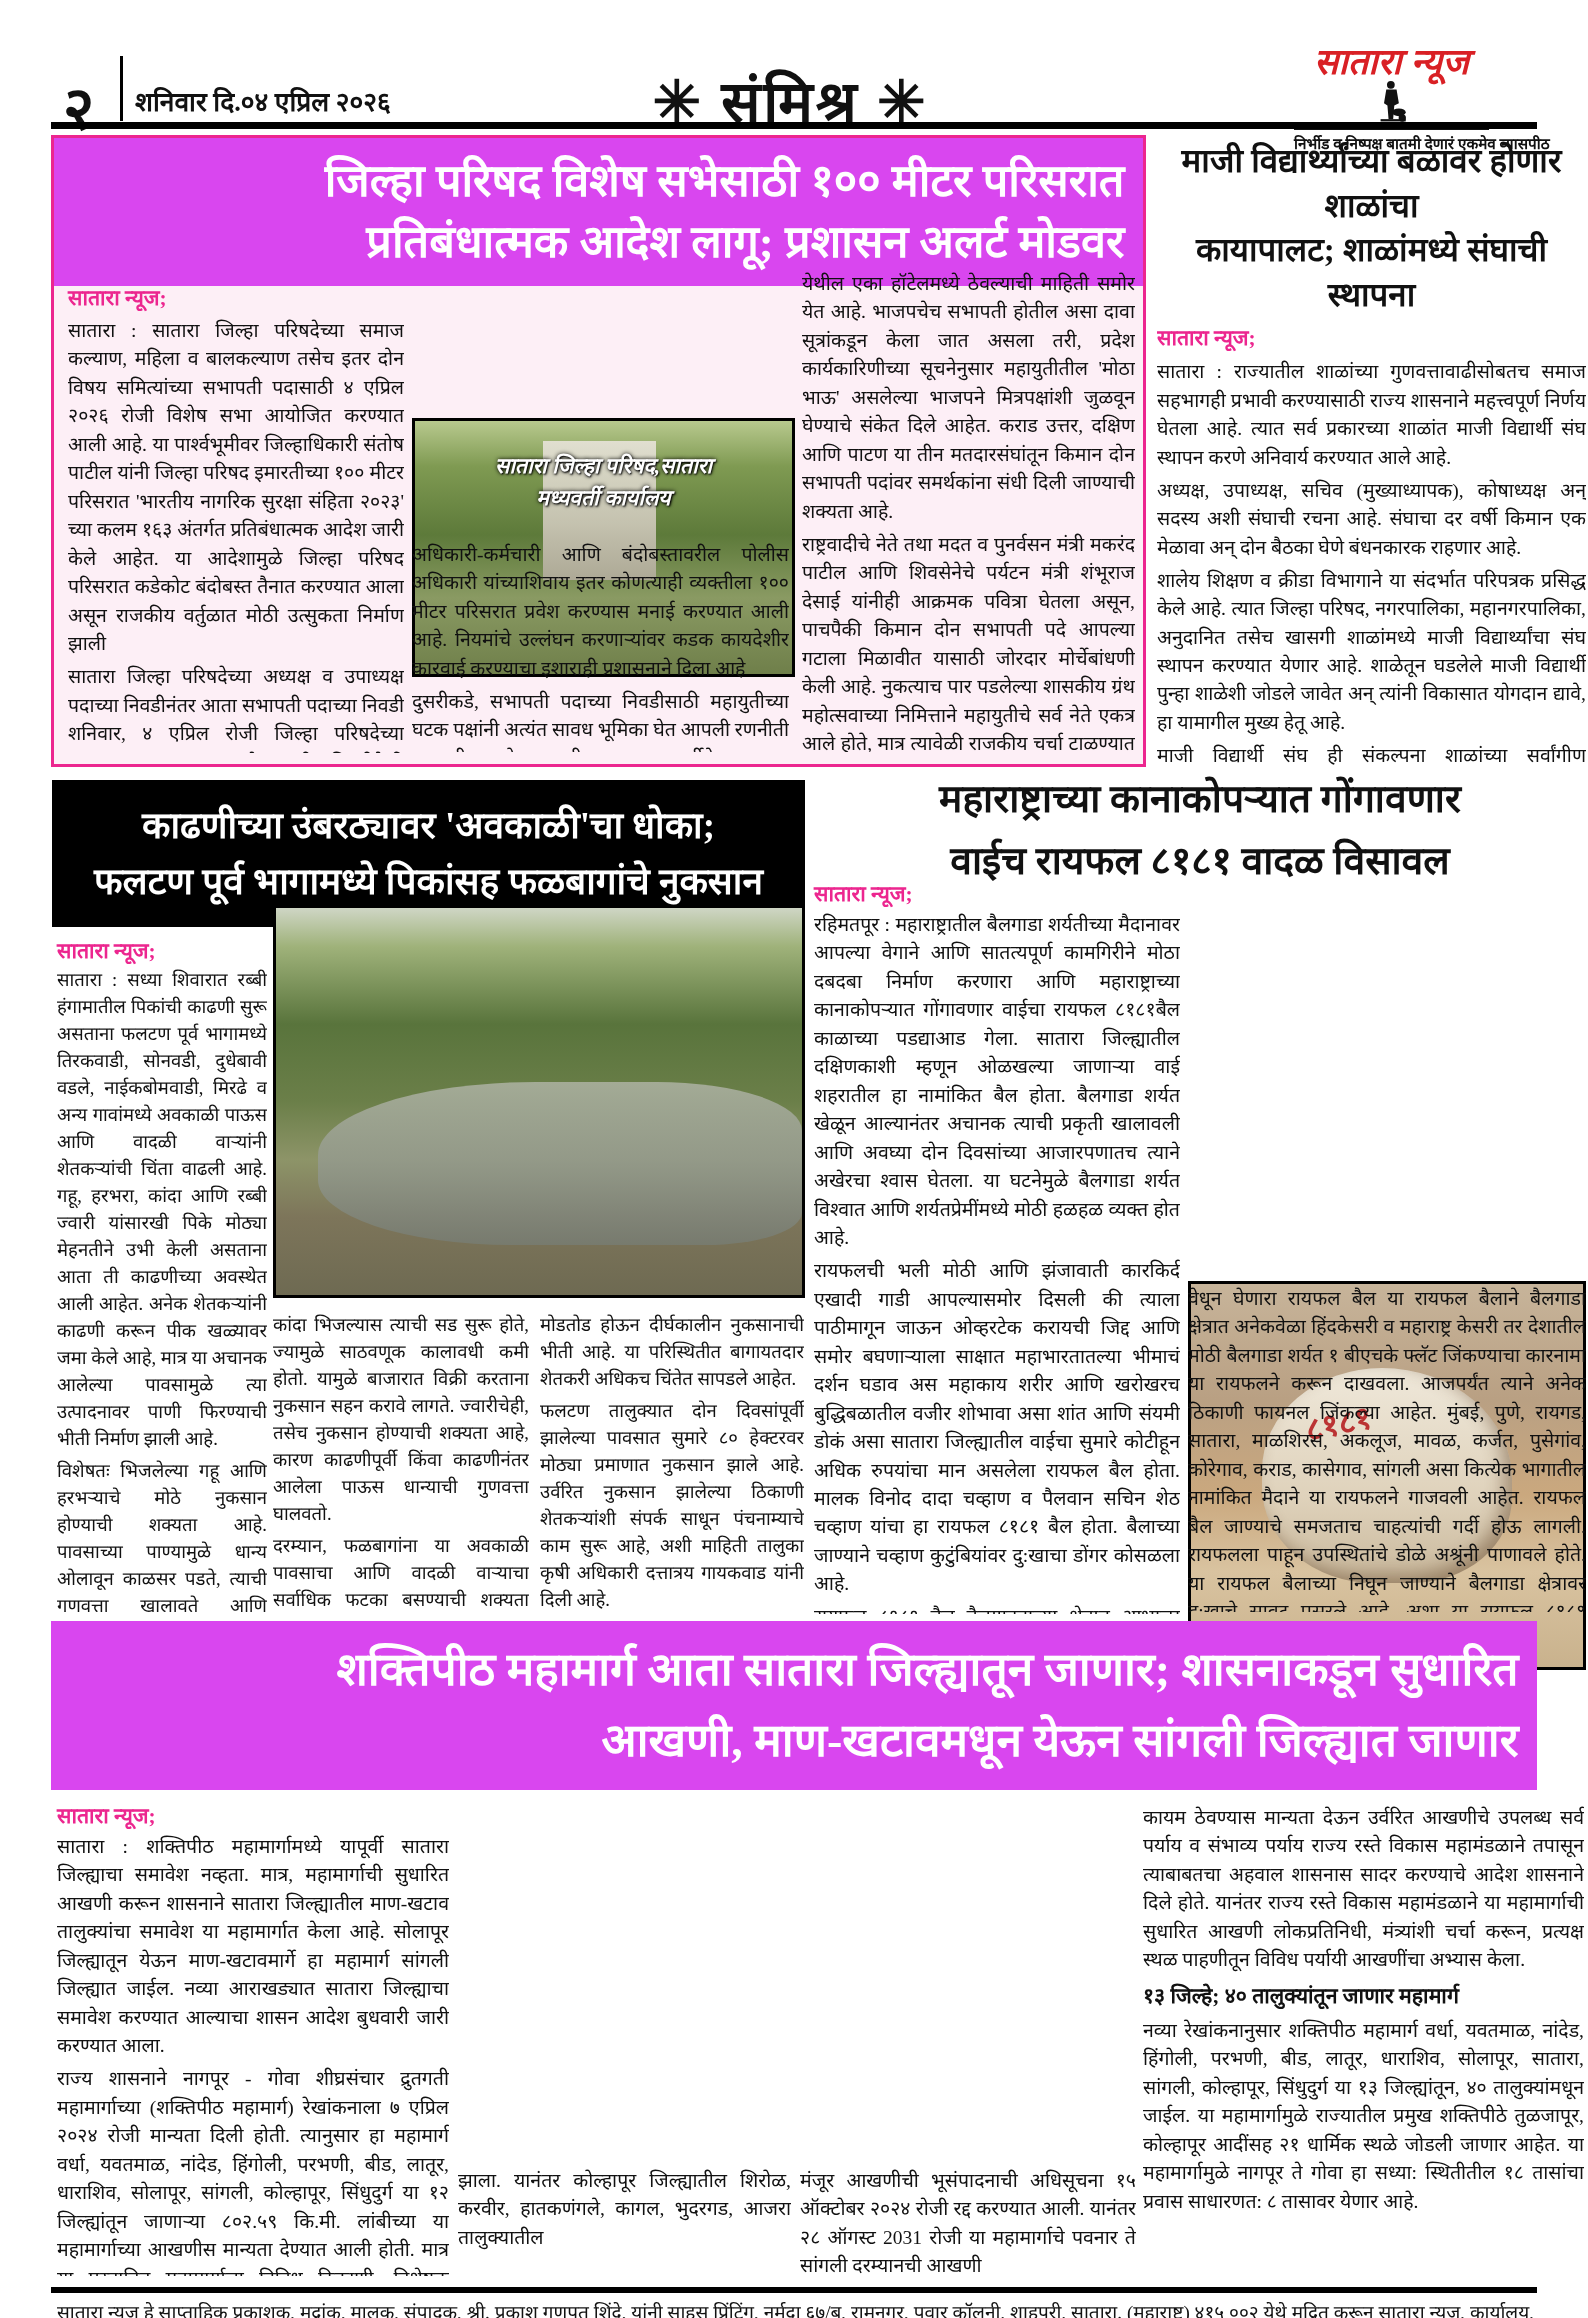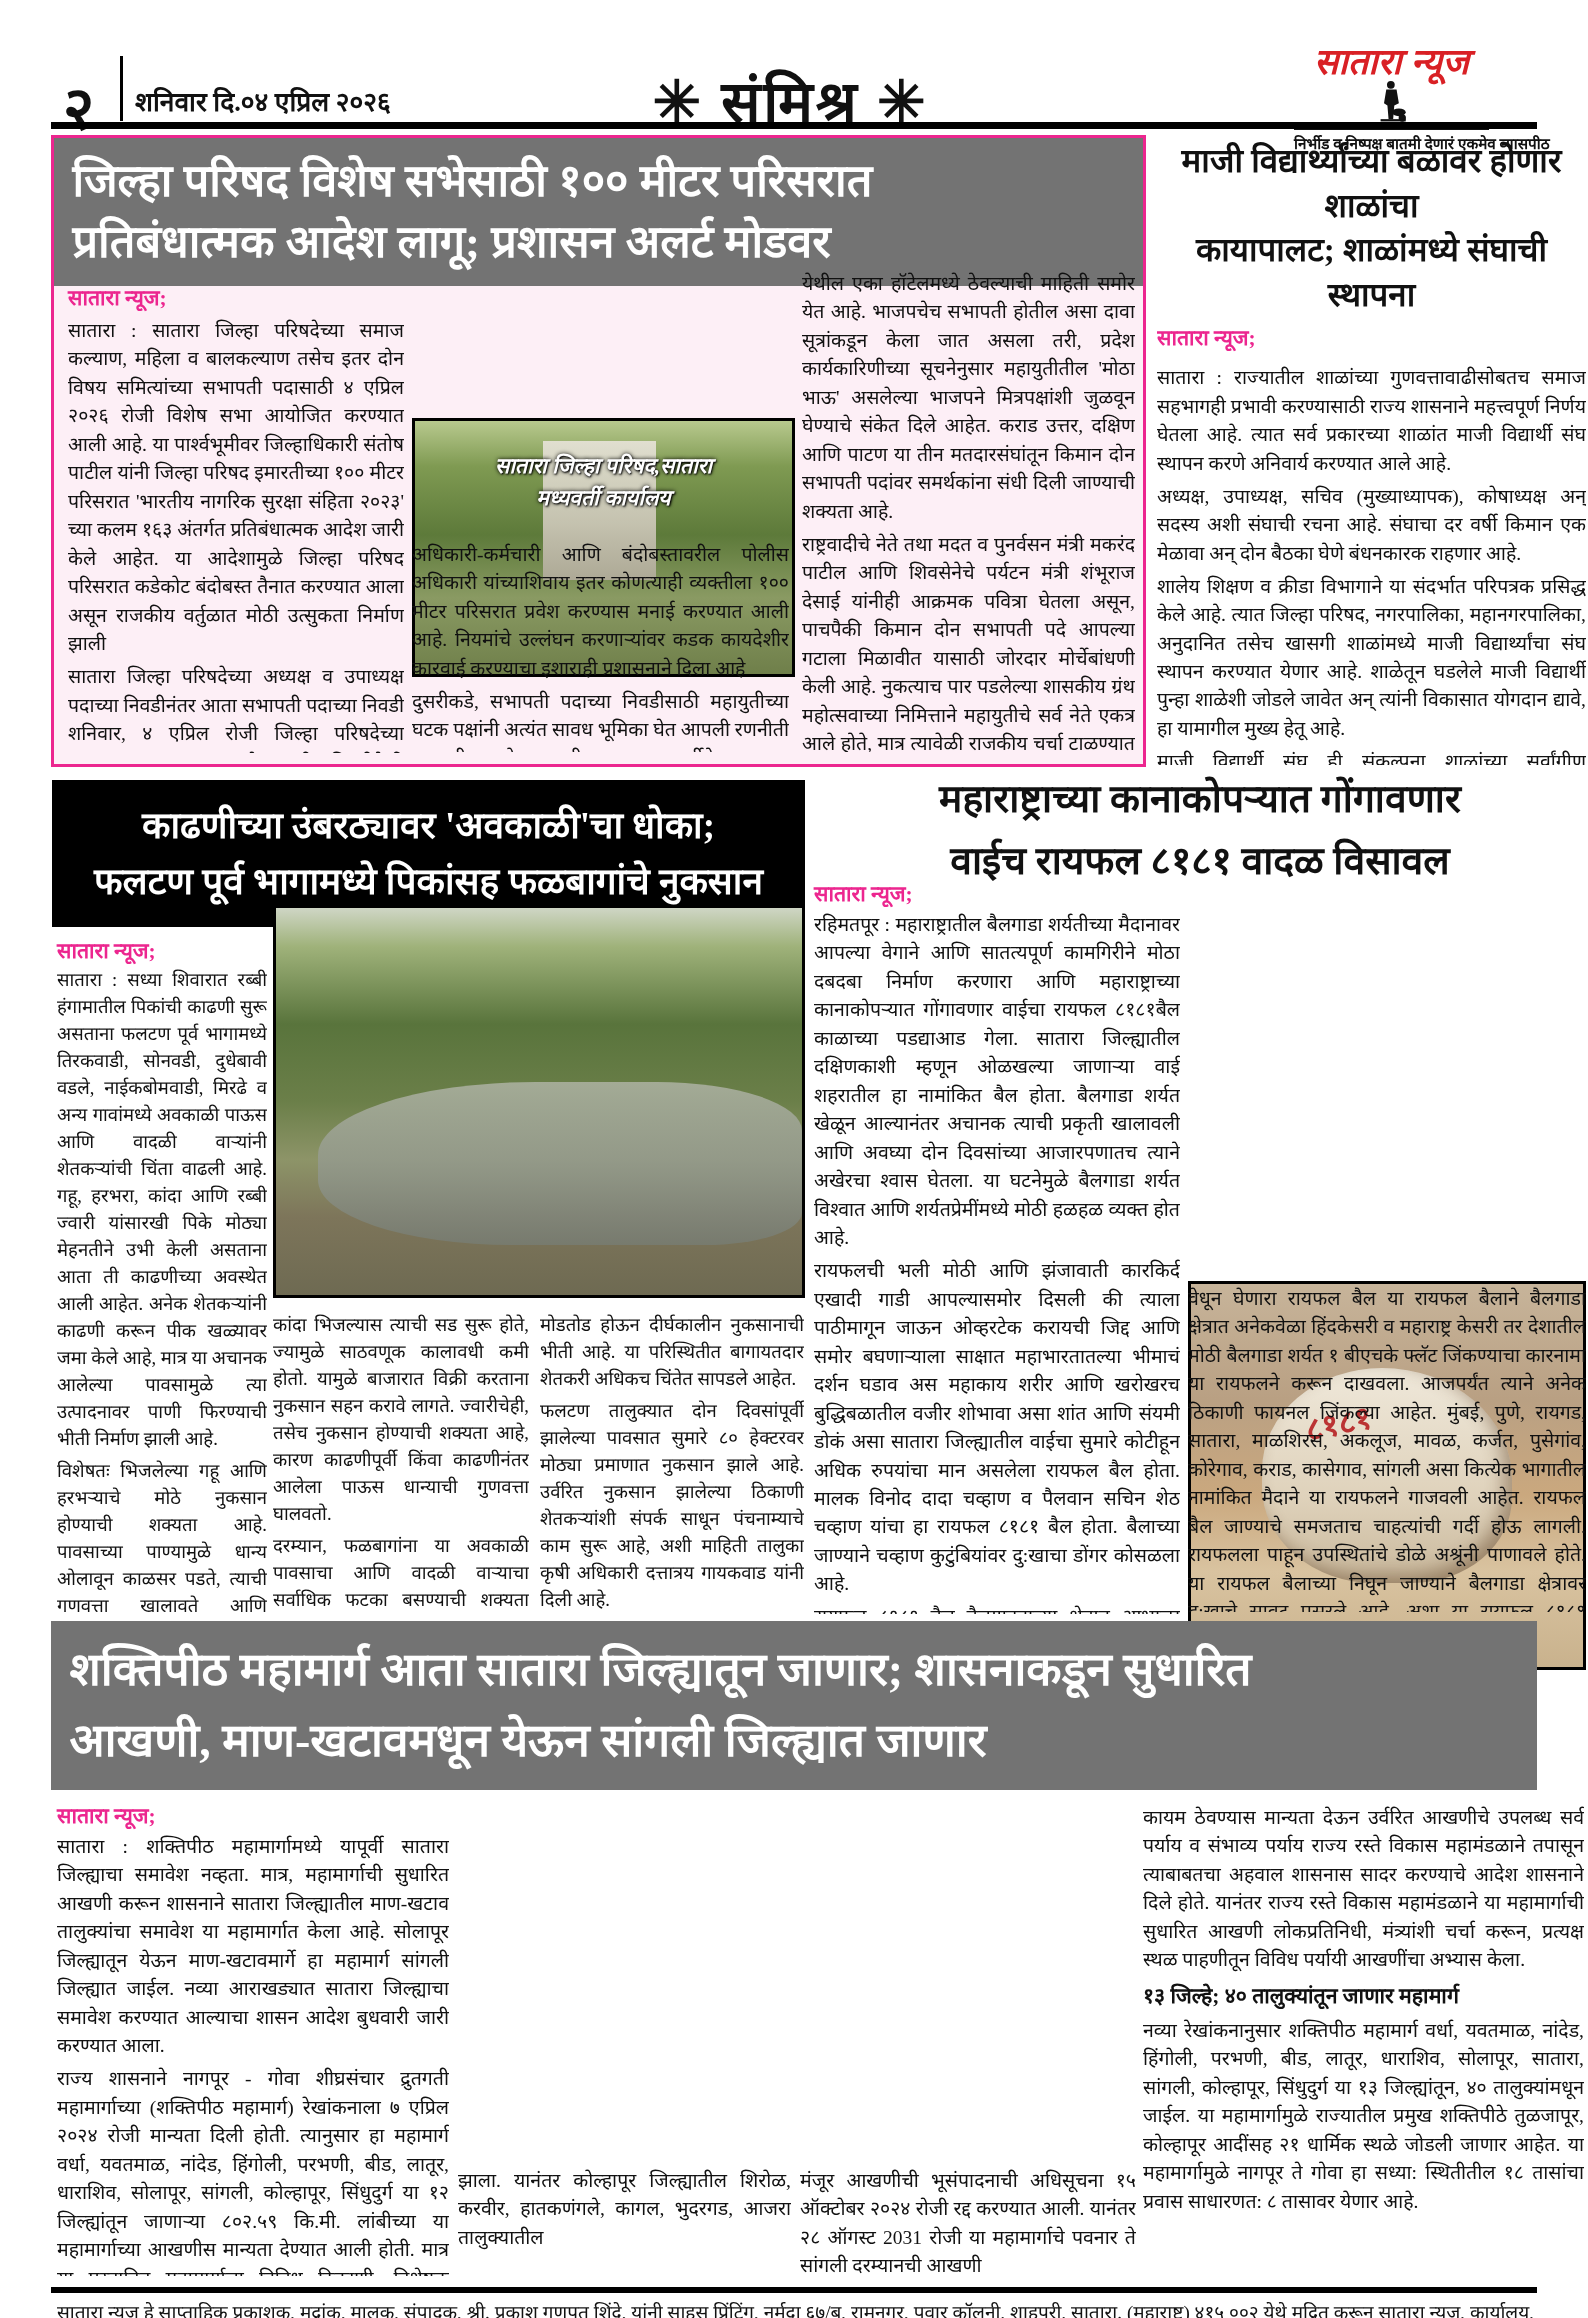--- a/index.html
+++ b/index.html
@@ -11,21 +11,21 @@
   .hdr-divider{width:3.2px;background:#000;}
   .hdr-date{font-size:26.4px;font-weight:bold;white-space:nowrap;}
   .masthead{font-size:58px;font-weight:bold;letter-spacing:2.8px;white-space:nowrap;text-align:center;}
   .logo-wrap{text-align:center;}
   .logo-title{font-size:36px;font-weight:bold;color:#d92025;font-style:italic;white-space:nowrap;line-height:1;}
   .logo-statue{display:inline-block;vertical-align:middle;margin:0 3.7px;}
   .logo-tagline{font-size:15.3px;font-weight:bold;color:#111;border-top:2.8px solid #111;padding-top:2.8px;margin-top:1.9px;white-space:nowrap;}
   .rule{background:#000;}
   
   .pink-box{background:#fdeff6;border:3.2px solid #ec268f;box-sizing:border-box;}
-  .band{background:#737373;color:#fff;font-weight:bold;text-align:left;}
+  .band{background:#d946ef;color:#fff;font-weight:bold;text-align:right;}
   .band-inner{padding:13px 18.5px;line-height:1.35;}
   .headline-black-box{background:#000;color:#fff;font-weight:bold;text-align:center;display:flex;align-items:center;justify-content:center;}
   .hl{font-weight:bold;text-align:center;line-height:1.35;}
   .byline{color:#ec268f;font-weight:bold;font-size:21.3px;line-height:1.25;}
   .body-col{font-size:19.5px;line-height:1.46;text-align:justify;overflow:hidden;}
   .body-col p{margin:0 0 4.6px 0;}
   .subhead{font-weight:bold;font-size:21.3px;margin:6.5px 0 4.6px 0;}
   
   .photo{border:3.7px solid #000;box-sizing:border-box;overflow:hidden;position:relative;}
   .zp-photo-bg{position:absolute;inset:0;
@@ -115,21 +115,21 @@
       <p>राष्ट्रवादीचे नेते तथा मदत व पुनर्वसन मंत्री मकरंद पाटील आणि शिवसेनेचे पर्यटन मंत्री शंभूराज देसाई यांनीही आक्रमक पवित्रा घेतला असून, पाचपैकी किमान दोन सभापती पदे आपल्या गटाला मिळावीत यासाठी जोरदार मोर्चेबांधणी केली आहे. नुकत्याच पार पडलेल्या शासकीय ग्रंथ महोत्सवाच्या निमित्ताने महायुतीचे सर्व नेते एकत्र आले होते, मात्र त्यावेळी राजकीय चर्चा टाळण्यात आली होती. प्रत्यक्ष सभेपूर्वी साताऱ्यात महायुतीच्या घटक पक्षांची एक महत्त्वपूर्ण बैठक होणार असल्याची माहिती सूत्रांनी दिली आहे. या बैठकीत सभापती पदाचा पेच सुटणार की भाजप आपल्याच सदस्यांना संधी देणार, याकडे संपूर्ण जिल्ह्याचे लक्ष लागले आहे.</p>
     </div>
   </div>
 
   <div class="abs" style="left:1157px;top:139px;width:429px;height:626px;overflow:hidden;">
     <div class="hl" style="font-size:33px;">
       <div>माजी विद्यार्थ्यांच्या बळावर होणार शाळांचा</div>
       <div>कायापालट; शाळांमध्ये संघाची स्थापना</div>
     </div>
     <div class="byline" style="margin-top:8.3px;">सातारा न्यूज;</div>
-    <div class="body-col" style="width:429px;margin-top:12px;">
+    <div class="body-col" style="width:429px;margin-top:6px;">
       <p>सातारा : राज्यातील शाळांच्या गुणवत्तावाढीसोबतच समाज सहभागही प्रभावी करण्यासाठी राज्य शासनाने महत्त्वपूर्ण निर्णय घेतला आहे. त्यात सर्व प्रकारच्या शाळांत माजी विद्यार्थी संघ स्थापन करणे अनिवार्य करण्यात आले आहे.</p>
       <p>अध्यक्ष, उपाध्यक्ष, सचिव (मुख्याध्यापक), कोषाध्यक्ष अन् सदस्य अशी संघाची रचना आहे. संघाचा दर वर्षी किमान एक मेळावा अन् दोन बैठका घेणे बंधनकारक राहणार आहे.</p>
       <p>शालेय शिक्षण व क्रीडा विभागाने या संदर्भात परिपत्रक प्रसिद्ध केले आहे. त्यात जिल्हा परिषद, नगरपालिका, महानगरपालिका, अनुदानित तसेच खासगी शाळांमध्ये माजी विद्यार्थ्यांचा संघ स्थापन करण्यात येणार आहे. शाळेतून घडलेले माजी विद्यार्थी पुन्हा शाळेशी जोडले जावेत अन् त्यांनी विकासात योगदान द्यावे, हा यामागील मुख्य हेतू आहे.</p>
       <p>माजी विद्यार्थी संघ ही संकल्पना शाळांच्या सर्वांगीण विकासासाठी महत्त्वपूर्ण ठरणार आहे. शिक्षण, समाज अन् माजी विद्यार्थी यांच्या समन्वयातून निश्चितपणे शाळांचा विकास साधण्यास हातभार लागणार आहे, असे आवाहन प्राथमिक शिक्षणाधिकारी अनिस नायकवडी यांनी केले आहे.</p>
     </div>
   </div>
 
   <div class="abs headline-black-box" style="left:52px;top:780px;width:753px;height:147px;">
     <div style="font-size:37px;line-height:1.5;">
       <div>काढणीच्या उंबरठ्यावर 'अवकाळी'चा धोका;</div>

